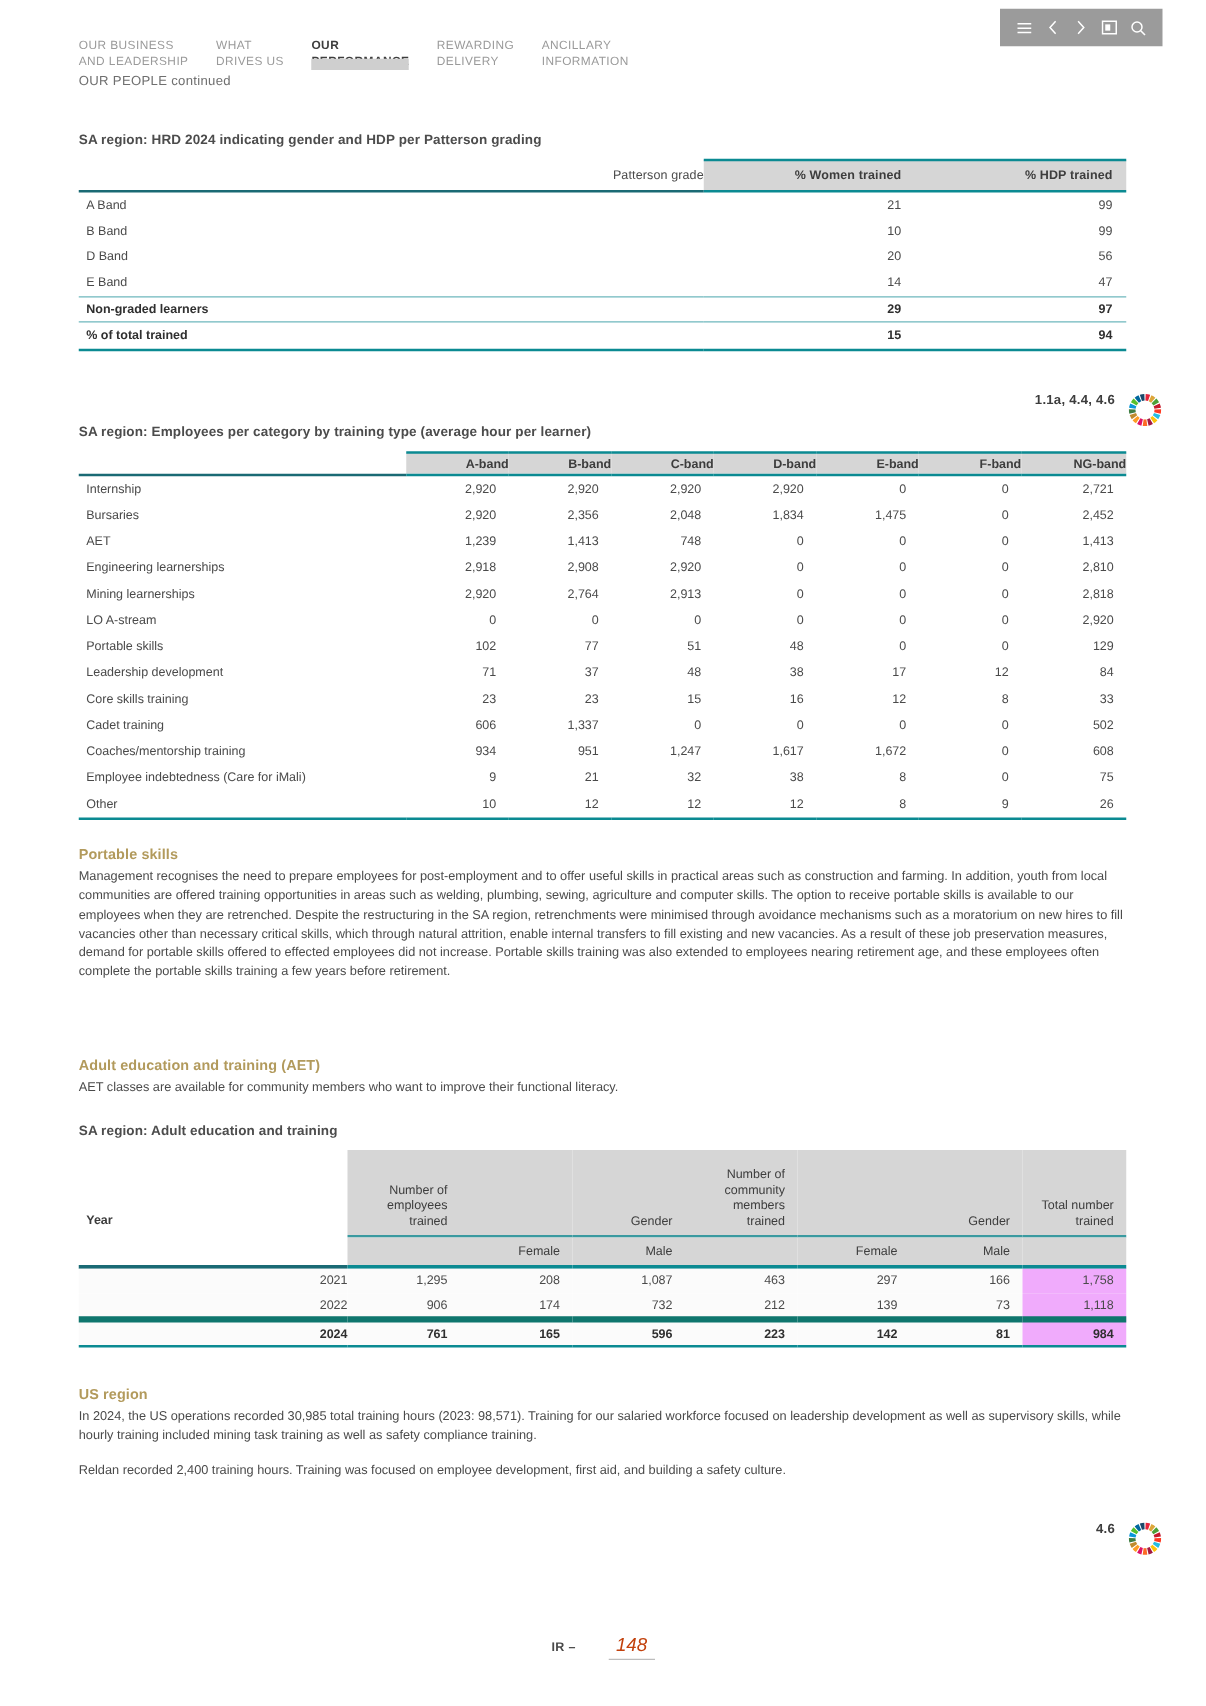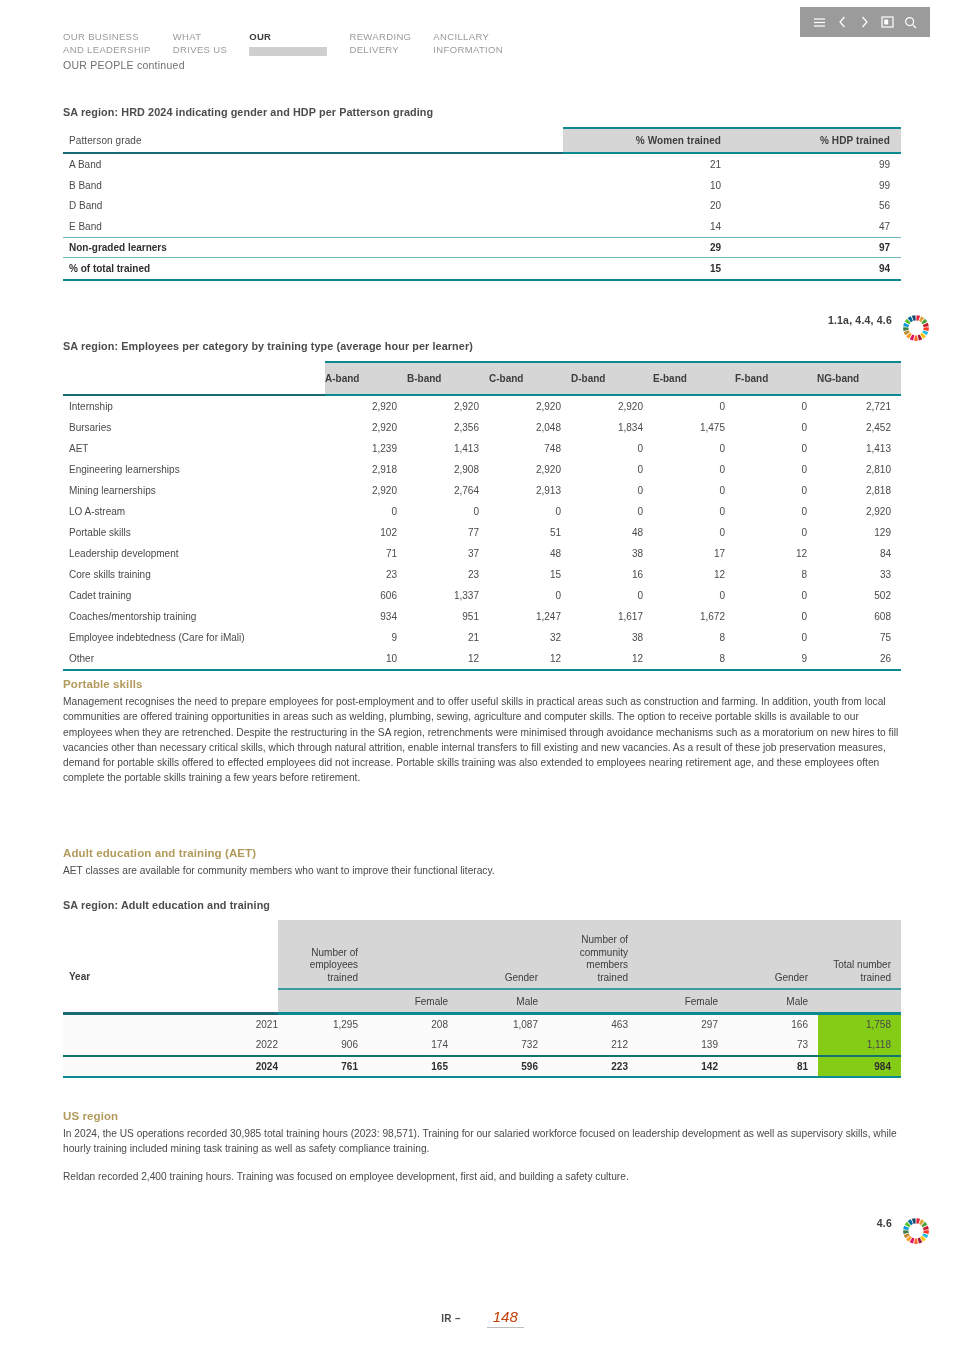--- a/index.html
+++ b/index.html
@@ -94,21 +94,21 @@
     font-weight: bold;
     font-size: 10px;
     height: 24px;
     vertical-align: middle;
     padding-right: 11px;
     text-align: right;
     letter-spacing: .1px;
   }
   .t1 .hdr td.lbl {
     background: #ffffff;
-    text-align: left;
+    text-align: right;
     font-weight: normal;
     padding-left: 6px;
     padding-right: 0;
     color: #4a4a4a;
   }
   .t1 .hdrtop td.shade { border-top: 2px solid #0b8a92; }
   .t1 .rulerow td { height: 2px; padding: 0; }
   .t1 .rulerow td.leftrule { background: #1a6a74; }
   .t1 .rulerow td.rightrule { background: #0b8a92; }
   .t1 .body td {
@@ -128,23 +128,23 @@
   .sdg-line { position: absolute; display: flex; align-items: flex-start; gap: 10px; }
   .sdg-ref { font-size: 10.5px; font-weight: bold; color: #3d3d3d; letter-spacing: .2px; }
   .sdg-wheel { width: 28px; height: 28px; display:block; }
 
   
   .t2 { position: absolute; left: 63px; top: 340px; width: 838px; }
   .t2 .hdr td {
     background: #d6d6d6;
     font-weight: bold;
     font-size: 10px;
-    height: 32px;
+    height: 17px;
     vertical-align: middle;
-    text-align: left;
+    text-align: right;
     color: #3d3d3d;
     border-top: 2px solid #0b8a92;
   }
   .t2 .hdr td.lbl { background: #ffffff; border-top: none; }
   .t2 .rulerow td { height: 2px; padding: 0; }
   .t2 .rulerow td.leftrule { background: #1a6a74; }
   .t2 .rulerow td.rightrule { background: #0b8a92; }
   .t2 .body td {
     height: 21px;
     vertical-align: middle;
@@ -211,22 +211,22 @@
   .t3 .body td {
     height: 20.5px;
     vertical-align: middle;
     text-align: right;
     padding: 0 10px 0 0;
     font-size: 10px;
     color: #4a4a4a;
     background: #fbfbfb;
   }
   .t3 .body td.lbl { text-align: right; padding-left: 6px; padding-right: 0; background:#fbfbfb; }
-  .t3 .body td.tint { background: #84cc16; }
-  .t3 .sep td { border-top: 2px solid #0f766e; }
+  .t3 .body td.tint { background: #f0abfc; }
+  .t3 .sep td { border-top: 5px solid #0f766e; }
   .t3 .strong td { font-weight: bold; color: #2f2f2f; }
   .t3 .botrule td { height: 2px; background: #0b8a92; padding: 0; }
 
   
   .footer {
     position: absolute;
     left: 0; right: 0;
     top: 1308px;
     display: flex;
     justify-content: center;

